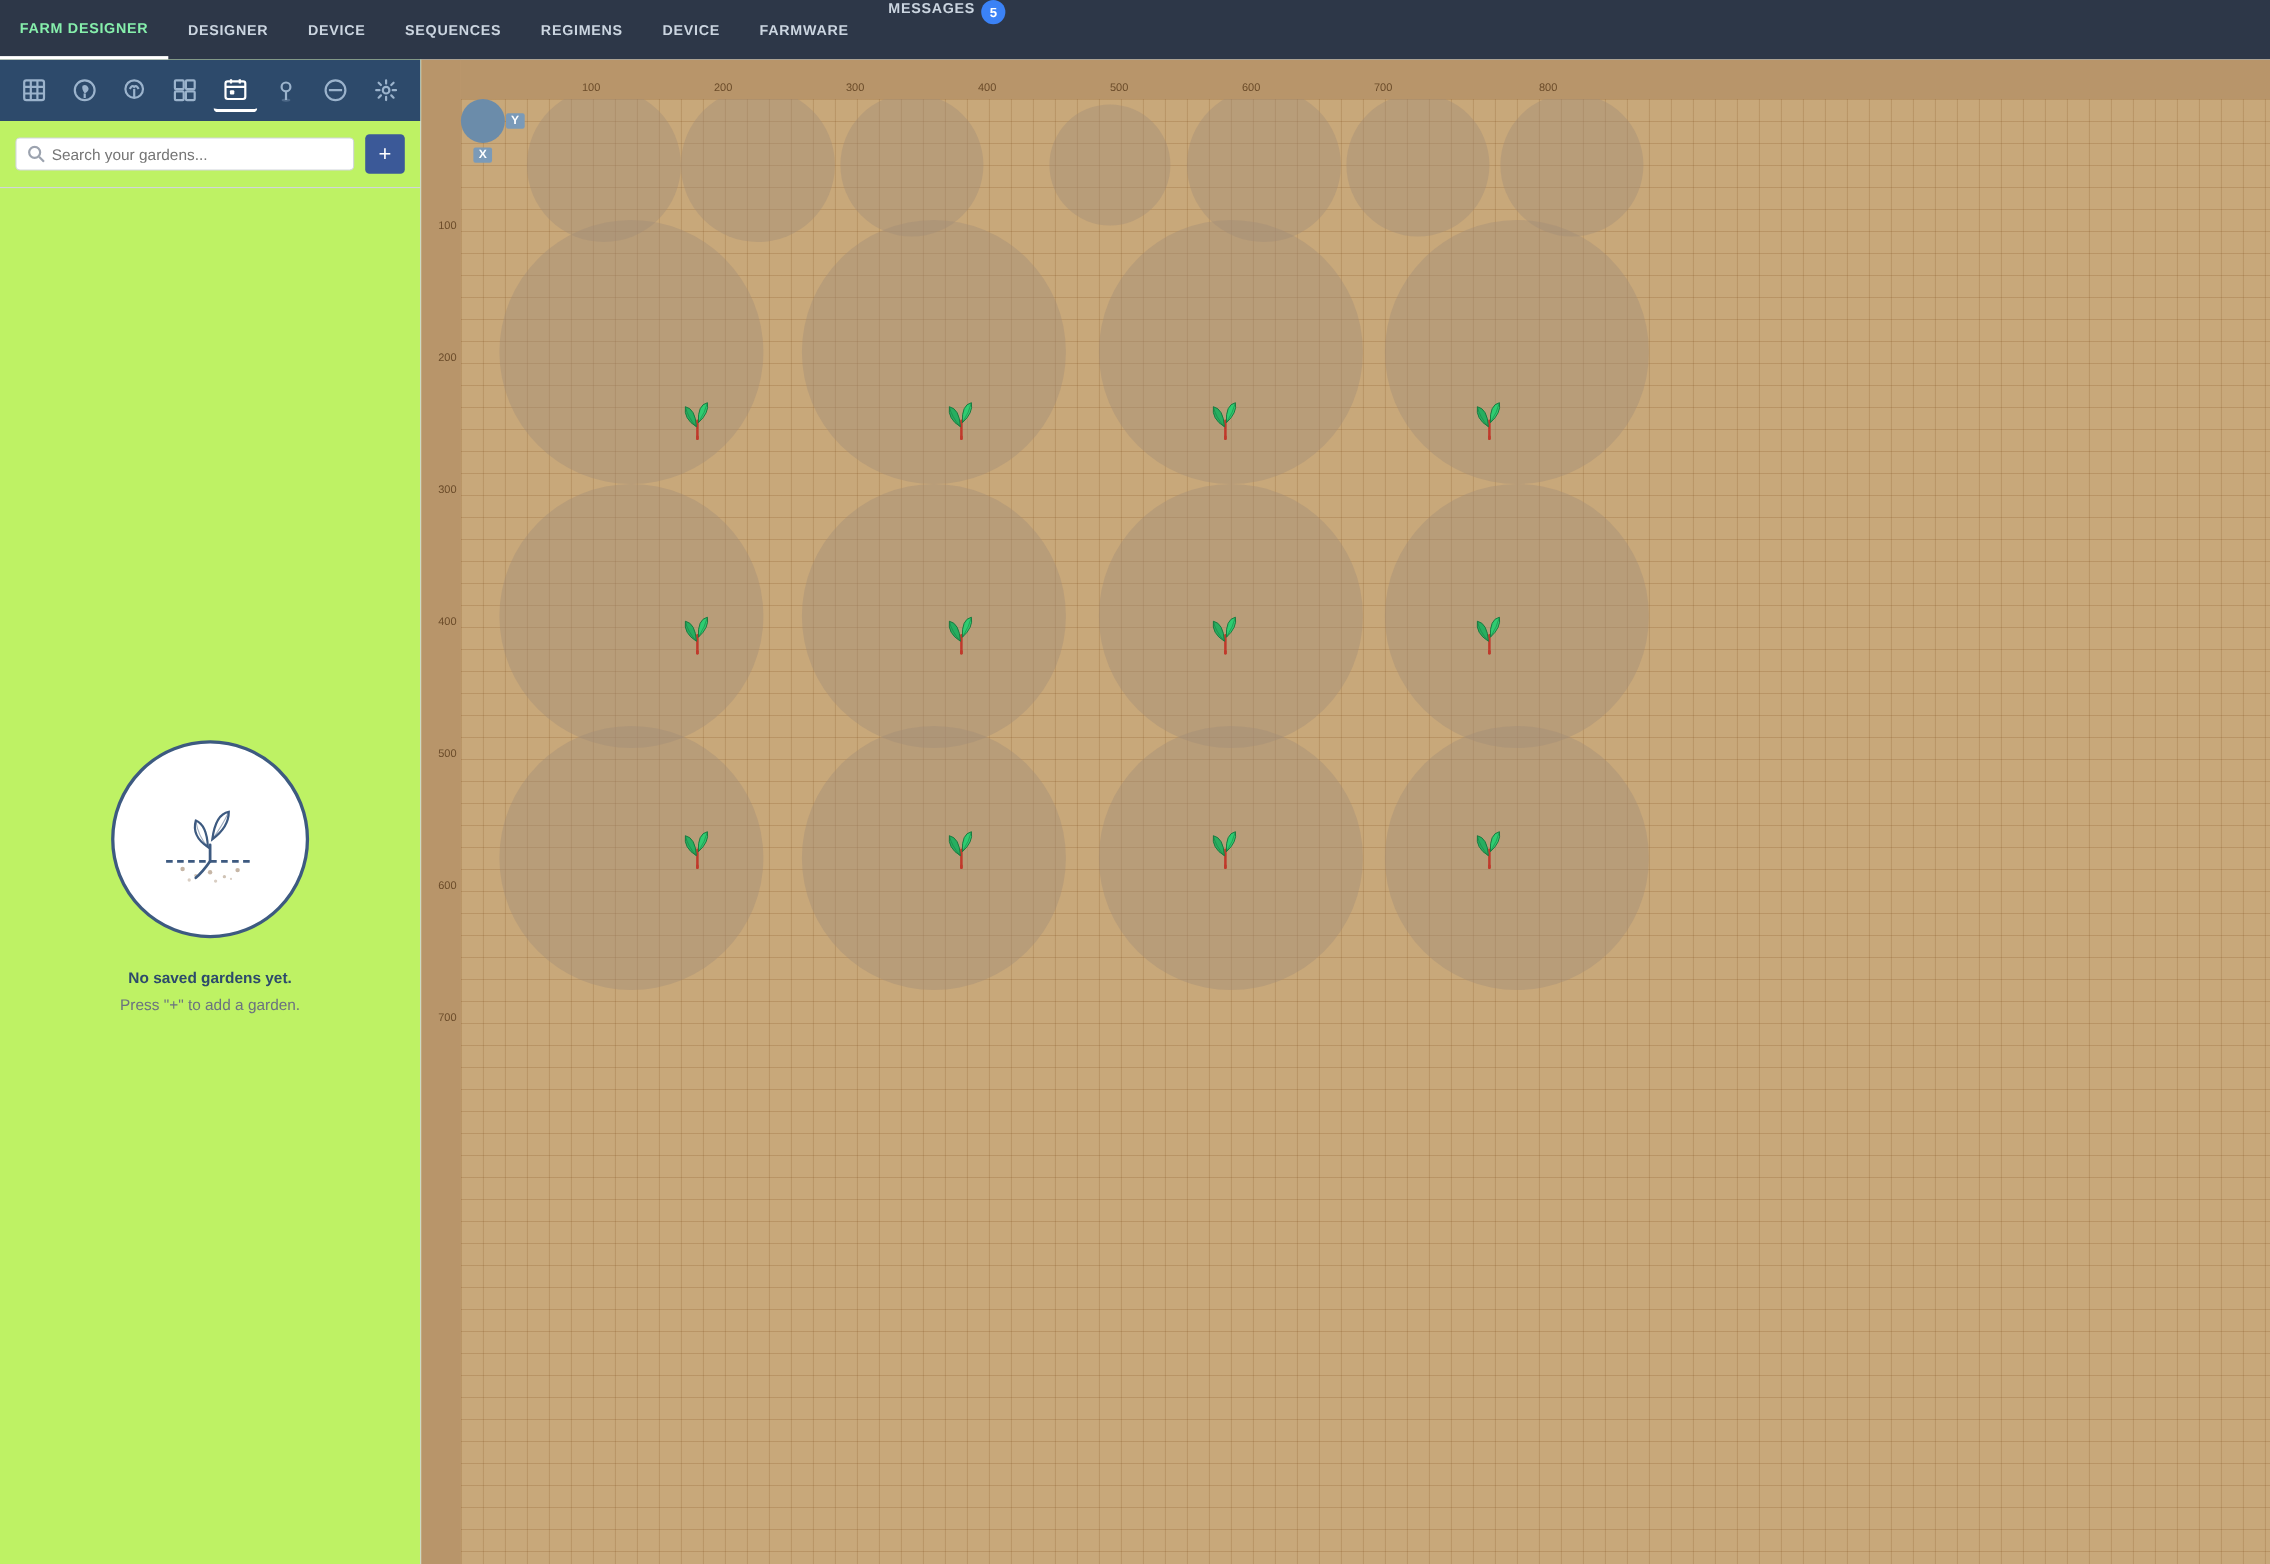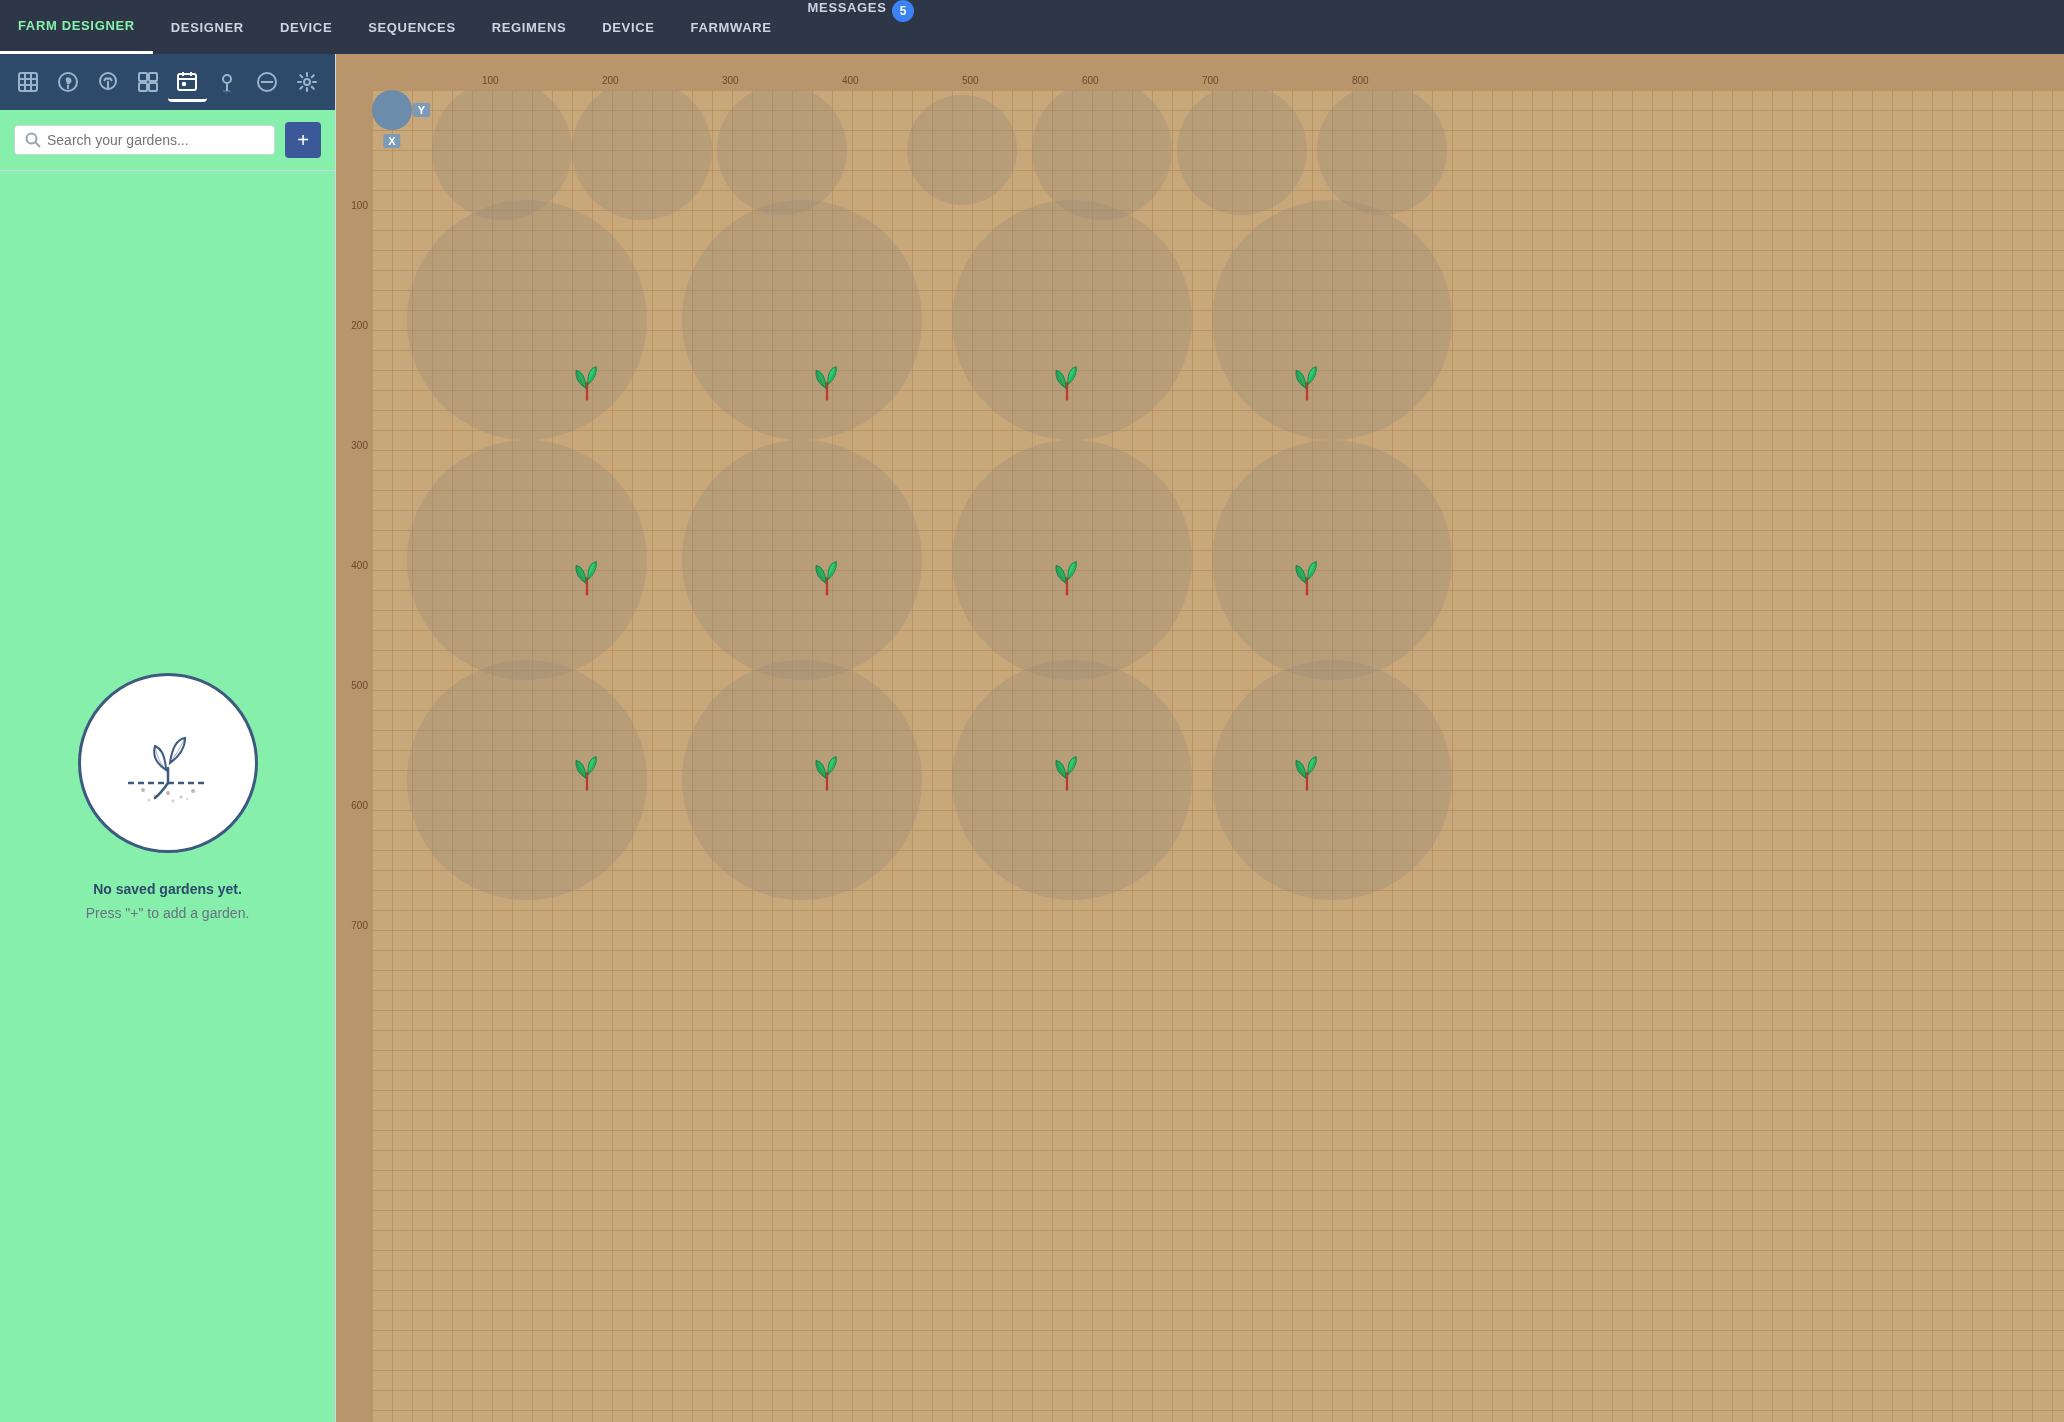--- a/index.html
+++ b/index.html
@@ -45,22 +45,22 @@
 
     
     .main-area {
       display: flex;
       flex: 1;
       overflow: hidden;
     }
 
     
     .sidebar {
-      width: 336px;
-      background: #86efac;
+      width: 383px;
+      background: #bef264;
       flex-shrink: 0;
       display: flex;
       flex-direction: column;
       border-right: 1px solid #d1d5db;
     }
 
     
     .sidebar-icons {
       background: #2d4a6b;
       display: flex;

